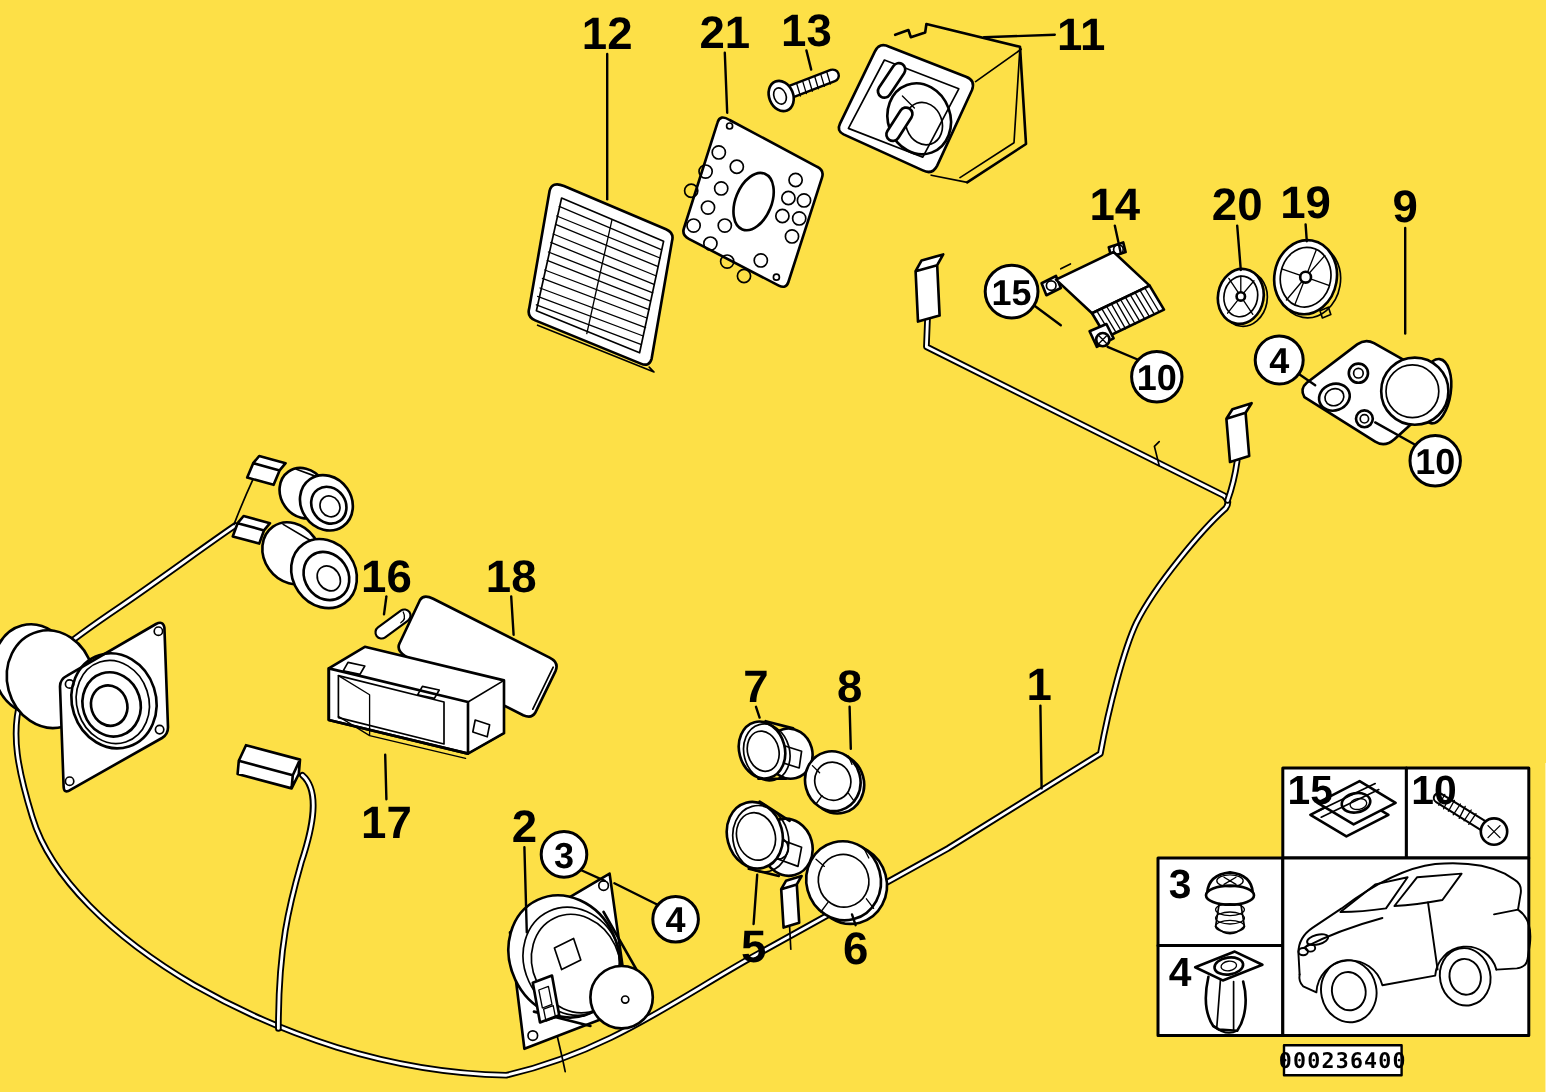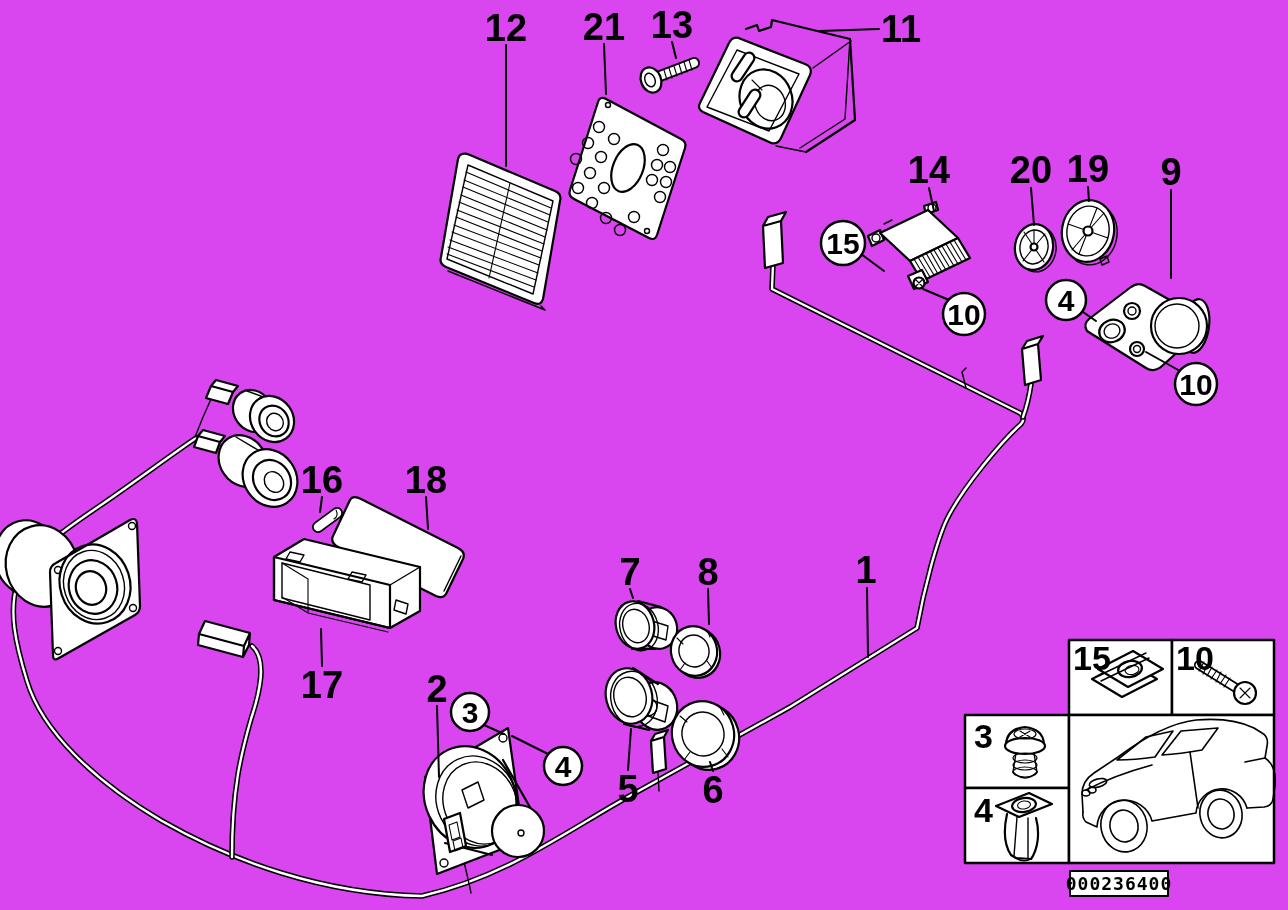--- a/index.html
+++ b/index.html
@@ -1,16 +1,16 @@
 <!DOCTYPE html>
 <html><head>
 <meta charset="utf-8">
 <style>
   html,body{margin:0;padding:0;background:#fff;}
-  #stage{position:relative;width:1288px;height:910px;background:#d946ef;overflow:hidden;}
+  #stage{position:relative;width:1288px;height:910px;background:#fde047;overflow:hidden;}
   .ln{stroke:#000;fill:none;stroke-width:2.2;stroke-linecap:round;stroke-linejoin:round;}
   .tn{stroke-width:1.4;}
   .th{stroke-width:1.1;}
   .wf{fill:#fff;}
   .hb{stroke:#000;fill:none;stroke-width:5.5;stroke-linecap:round;stroke-linejoin:round;}
   .hw{stroke:#fff;fill:none;stroke-width:2.4;stroke-linecap:round;stroke-linejoin:round;}
   .lbl{font-family:"Liberation Sans",sans-serif;font-weight:bold;font-size:38px;fill:#000;text-anchor:middle;}
   .clb{font-family:"Liberation Sans",sans-serif;font-weight:bold;font-size:30px;fill:#000;text-anchor:middle;}
   .leg{font-family:"Liberation Sans",sans-serif;font-weight:bold;font-size:34px;fill:#000;text-anchor:start;}
   .num{font-family:"DejaVu Sans Mono",monospace;font-weight:bold;font-size:18px;fill:#000;text-anchor:middle;letter-spacing:1px;}

